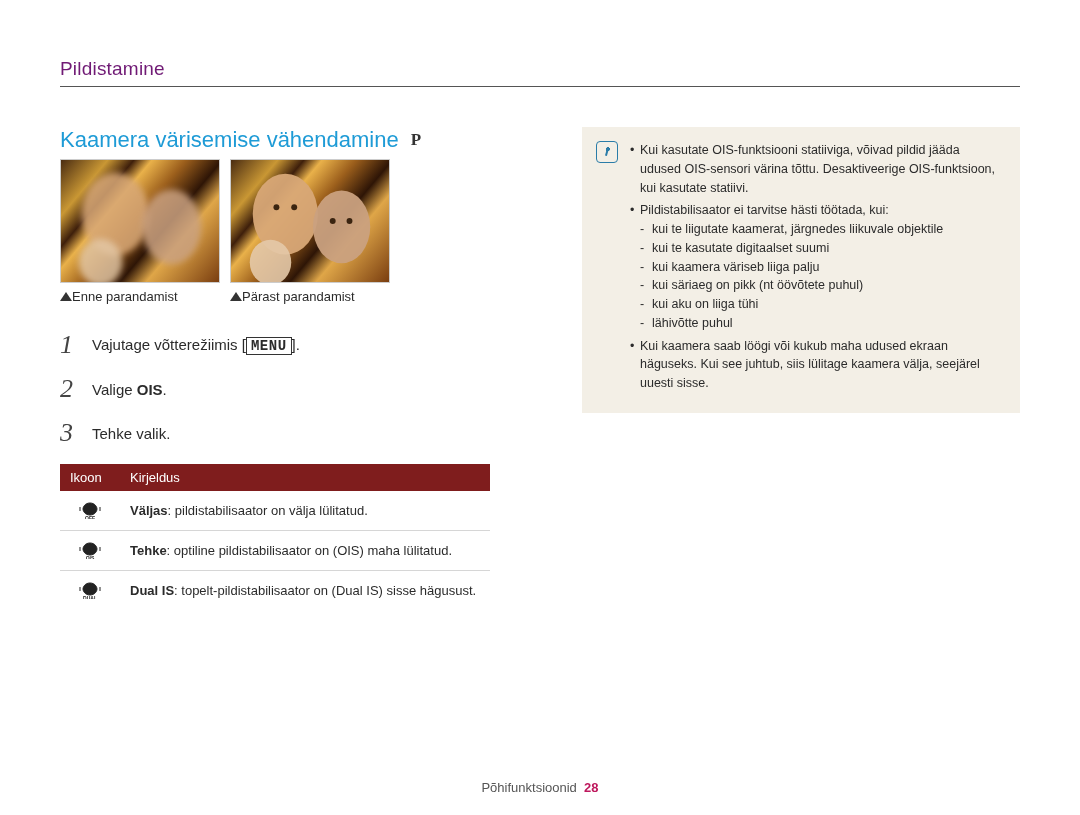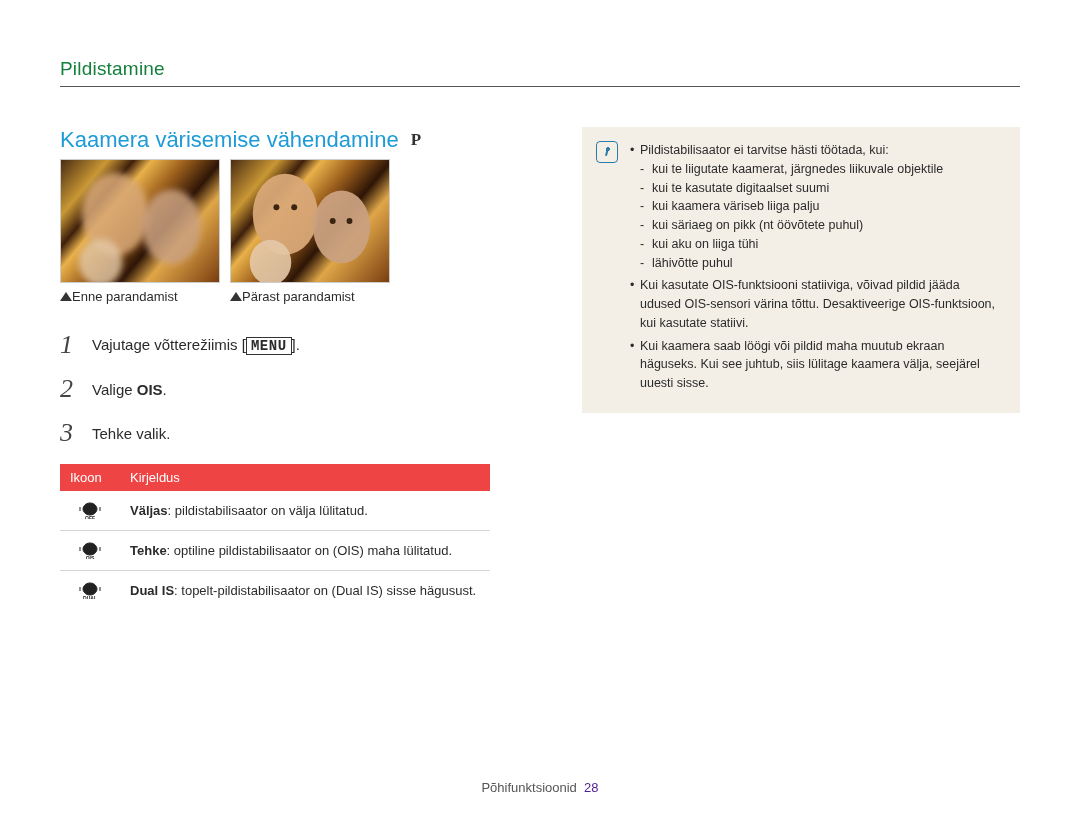--- a/index.html
+++ b/index.html
@@ -11,21 +11,21 @@
     position: relative;
     color: #2b2b2b;
     font-size: 14px;
   }
   .page {
     padding: 58px 60px 20px 60px;
   }
   .section-header {
     font-size: 19px;
     font-weight: 300;
-    color: #15803d;
+    color: #701a75;
     border-bottom: 1px solid #555;
     padding-bottom: 6px;
     margin-bottom: 40px;
     letter-spacing: 0.2px;
   }
   .columns {
     display: flex;
     gap: 52px;
   }
   .col-left { width: 470px; }
@@ -110,21 +110,21 @@
     letter-spacing: 0.5px;
   }
   .bold { font-weight: bold; }
 
   table.options {
     border-collapse: collapse;
     width: 430px;
     font-size: 13px;
   }
   table.options th {
-    background: #ef4444;
+    background: #7f1d1d;
     color: #fff;
     text-align: left;
     font-weight: 400;
     padding: 6px 10px;
   }
   table.options th:first-child { width: 60px; }
   table.options td {
     border-bottom: 1px solid #d6d6d6;
     padding: 8px 10px;
     vertical-align: middle;
@@ -183,21 +183,21 @@
   }
 
   .footer {
     position: absolute;
     bottom: 20px;
     left: 0; right: 0;
     text-align: center;
     font-size: 13px;
     color: #555;
   }
-  .footer .pg { font-weight: normal; color: #4c1d95; }
+  .footer .pg { font-weight: bold; color: #be185d; }
 </style>
 </head>
 <body>
 
 <div class="page">
   <div class="section-header">Pildistamine</div>
 
   <div class="columns">
     <div class="col-left">
       <div class="title-row">
@@ -301,33 +301,33 @@
           </tr>
         </tbody>
       </table>
     </div>
 
     <div class="col-right">
       <div class="note-box">
         <div class="note-icon"></div>
         <div class="note-content">
           <ul>
+            <li>Kui kasutate OIS-funktsiooni statiiviga, võivad pildid jääda udused OIS-sensori värina tõttu. Desaktiveerige OIS-funktsioon, kui kasutate statiivi.</li>
             <li>
               <span>Pildistabilisaator ei tarvitse hästi töötada, kui:</span>
               <ul>
                 <li>kui te liigutate kaamerat, järgnedes liikuvale objektile</li>
                 <li>kui te kasutate digitaalset suumi</li>
                 <li>kui kaamera väriseb liiga palju</li>
                 <li>kui säriaeg on pikk (nt öövõtete puhul)</li>
                 <li>kui aku on liiga tühi</li>
                 <li>lähivõtte puhul</li>
               </ul>
             </li>
-            <li>Kui kasutate OIS-funktsiooni statiiviga, võivad pildid jääda udused OIS-sensori värina tõttu. Desaktiveerige OIS-funktsioon, kui kasutate statiivi.</li>
-            <li>Kui kaamera saab löögi või pildid maha muutub ekraan häguseks. Kui see juhtub, siis lülitage kaamera välja, seejärel uuesti sisse.</li>
+            <li>Kui kaamera saab löögi või kukub maha udused ekraan häguseks. Kui see juhtub, siis lülitage kaamera välja, seejärel uuesti sisse.</li>
           </ul>
         </div>
       </div>
     </div>
   </div>
 </div>
 
 <div class="footer">
   <span>Põhifunktsioonid</span>
   &nbsp;<span class="pg">28</span>

